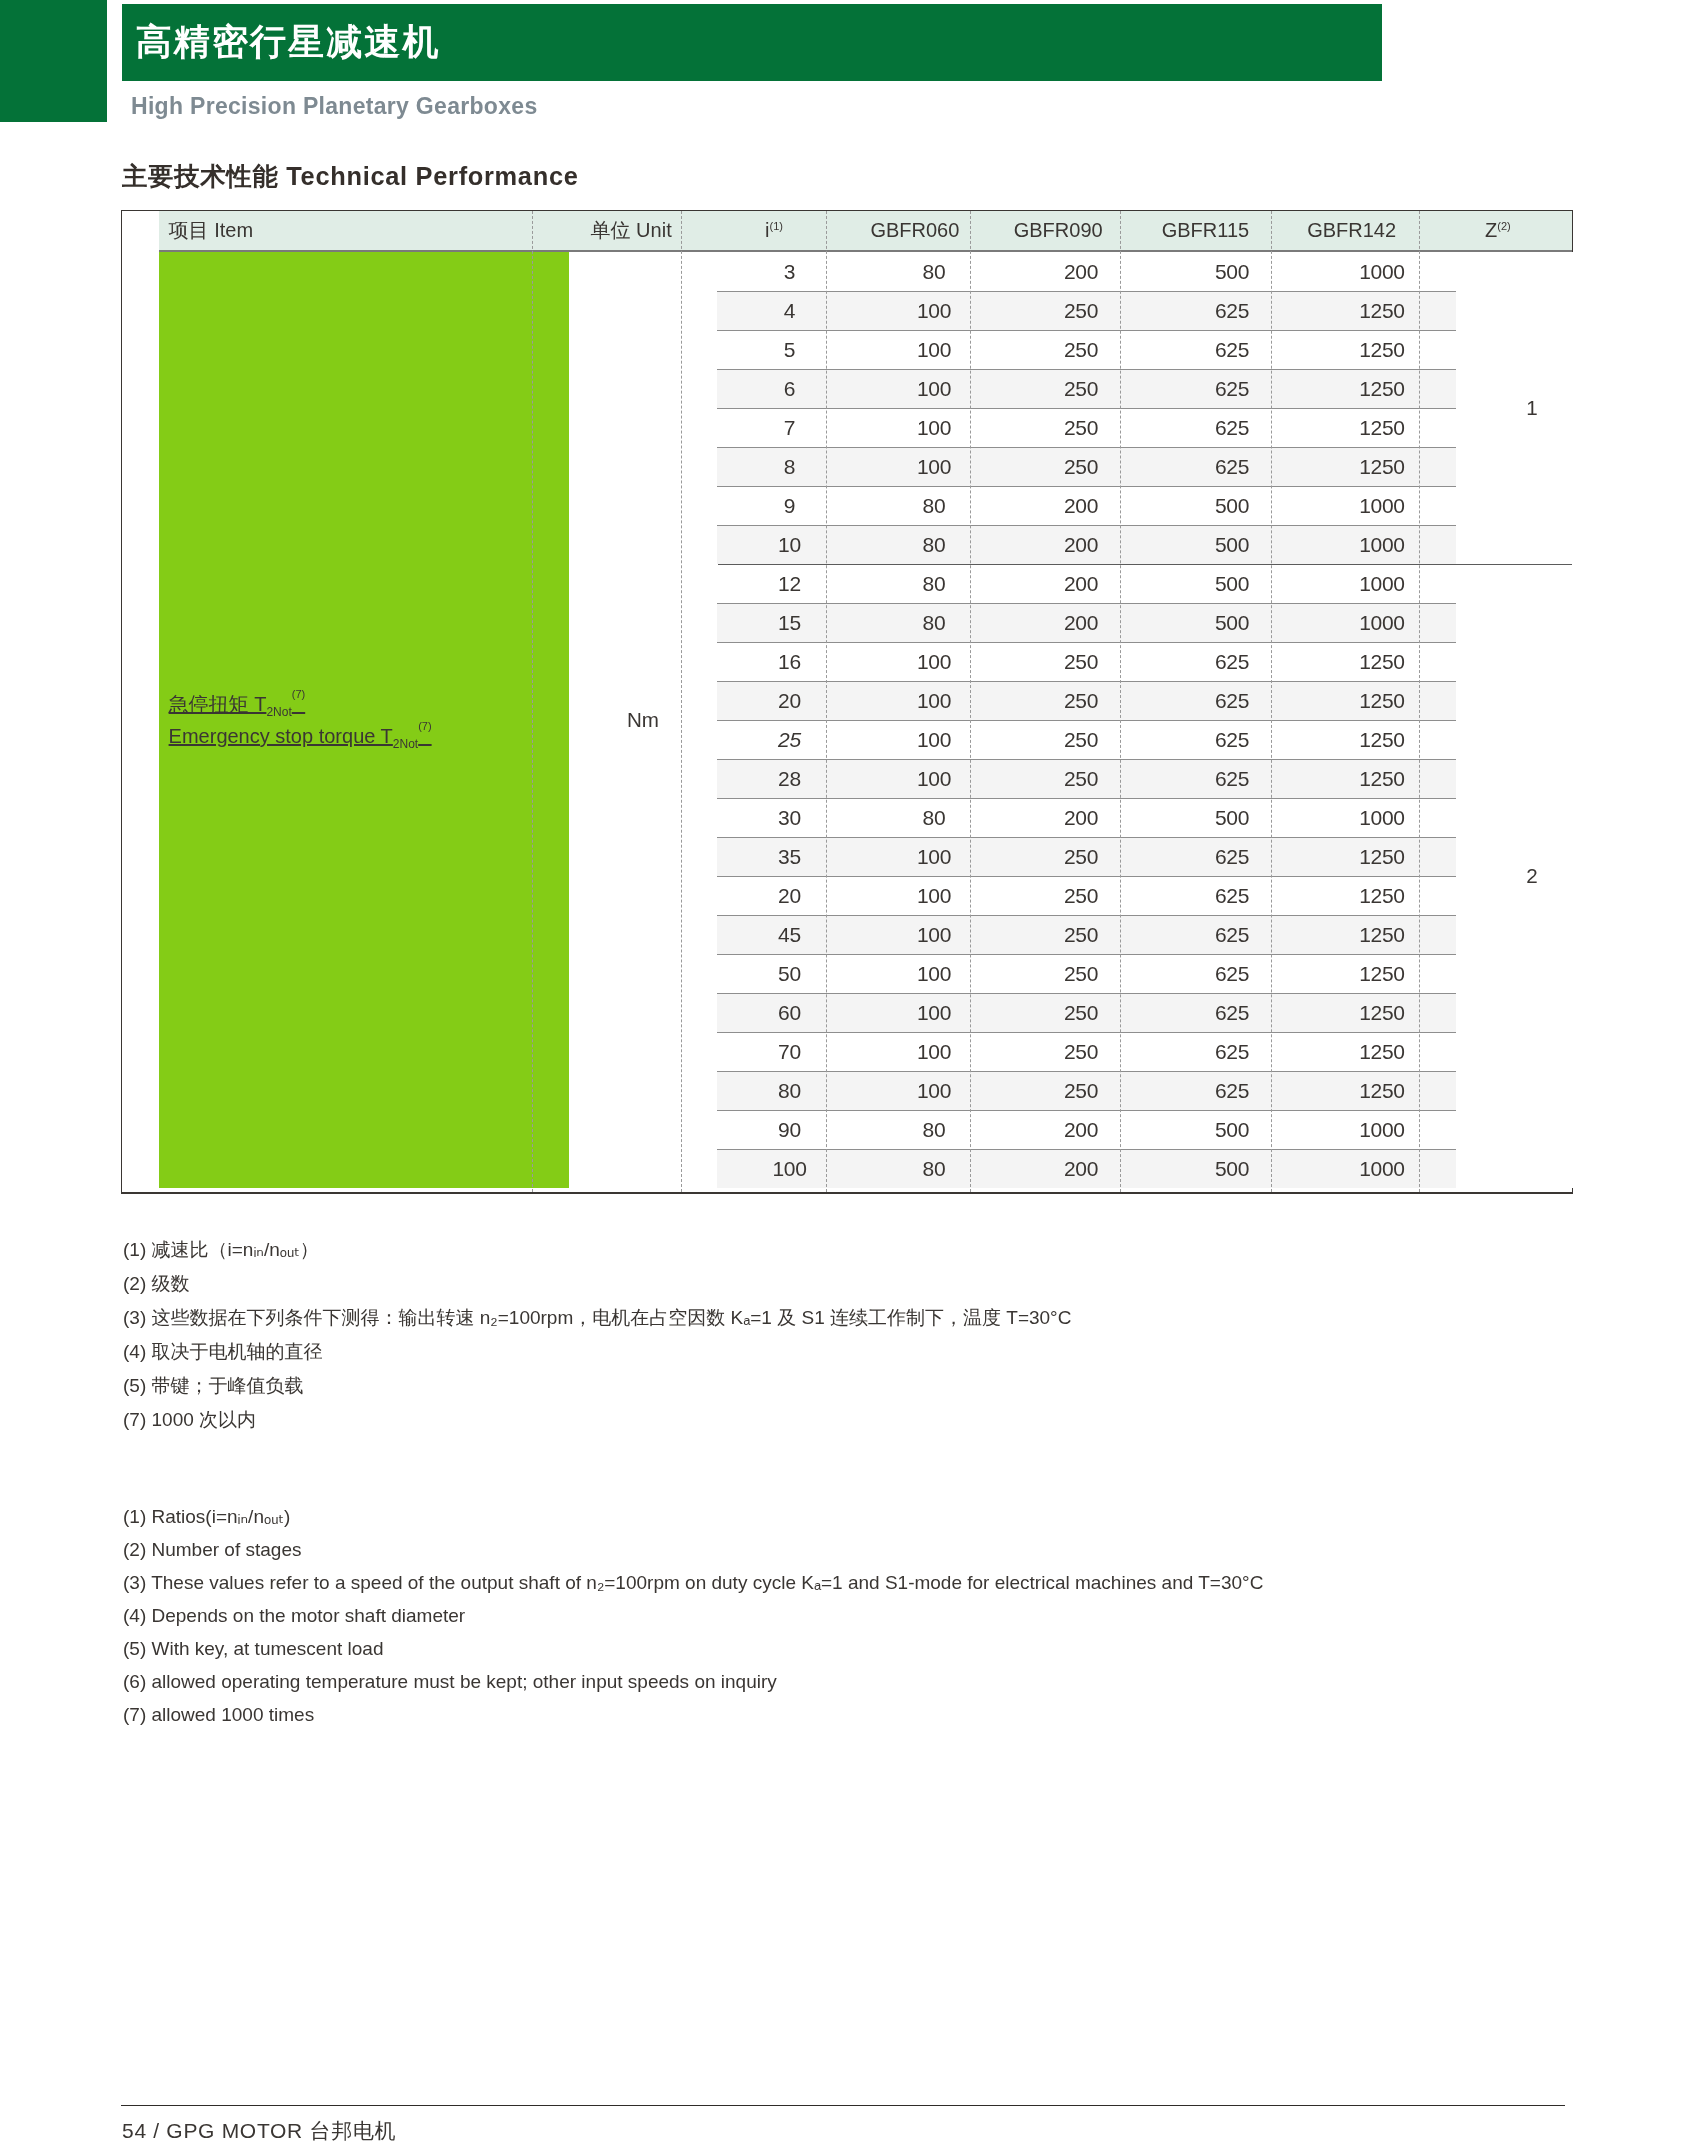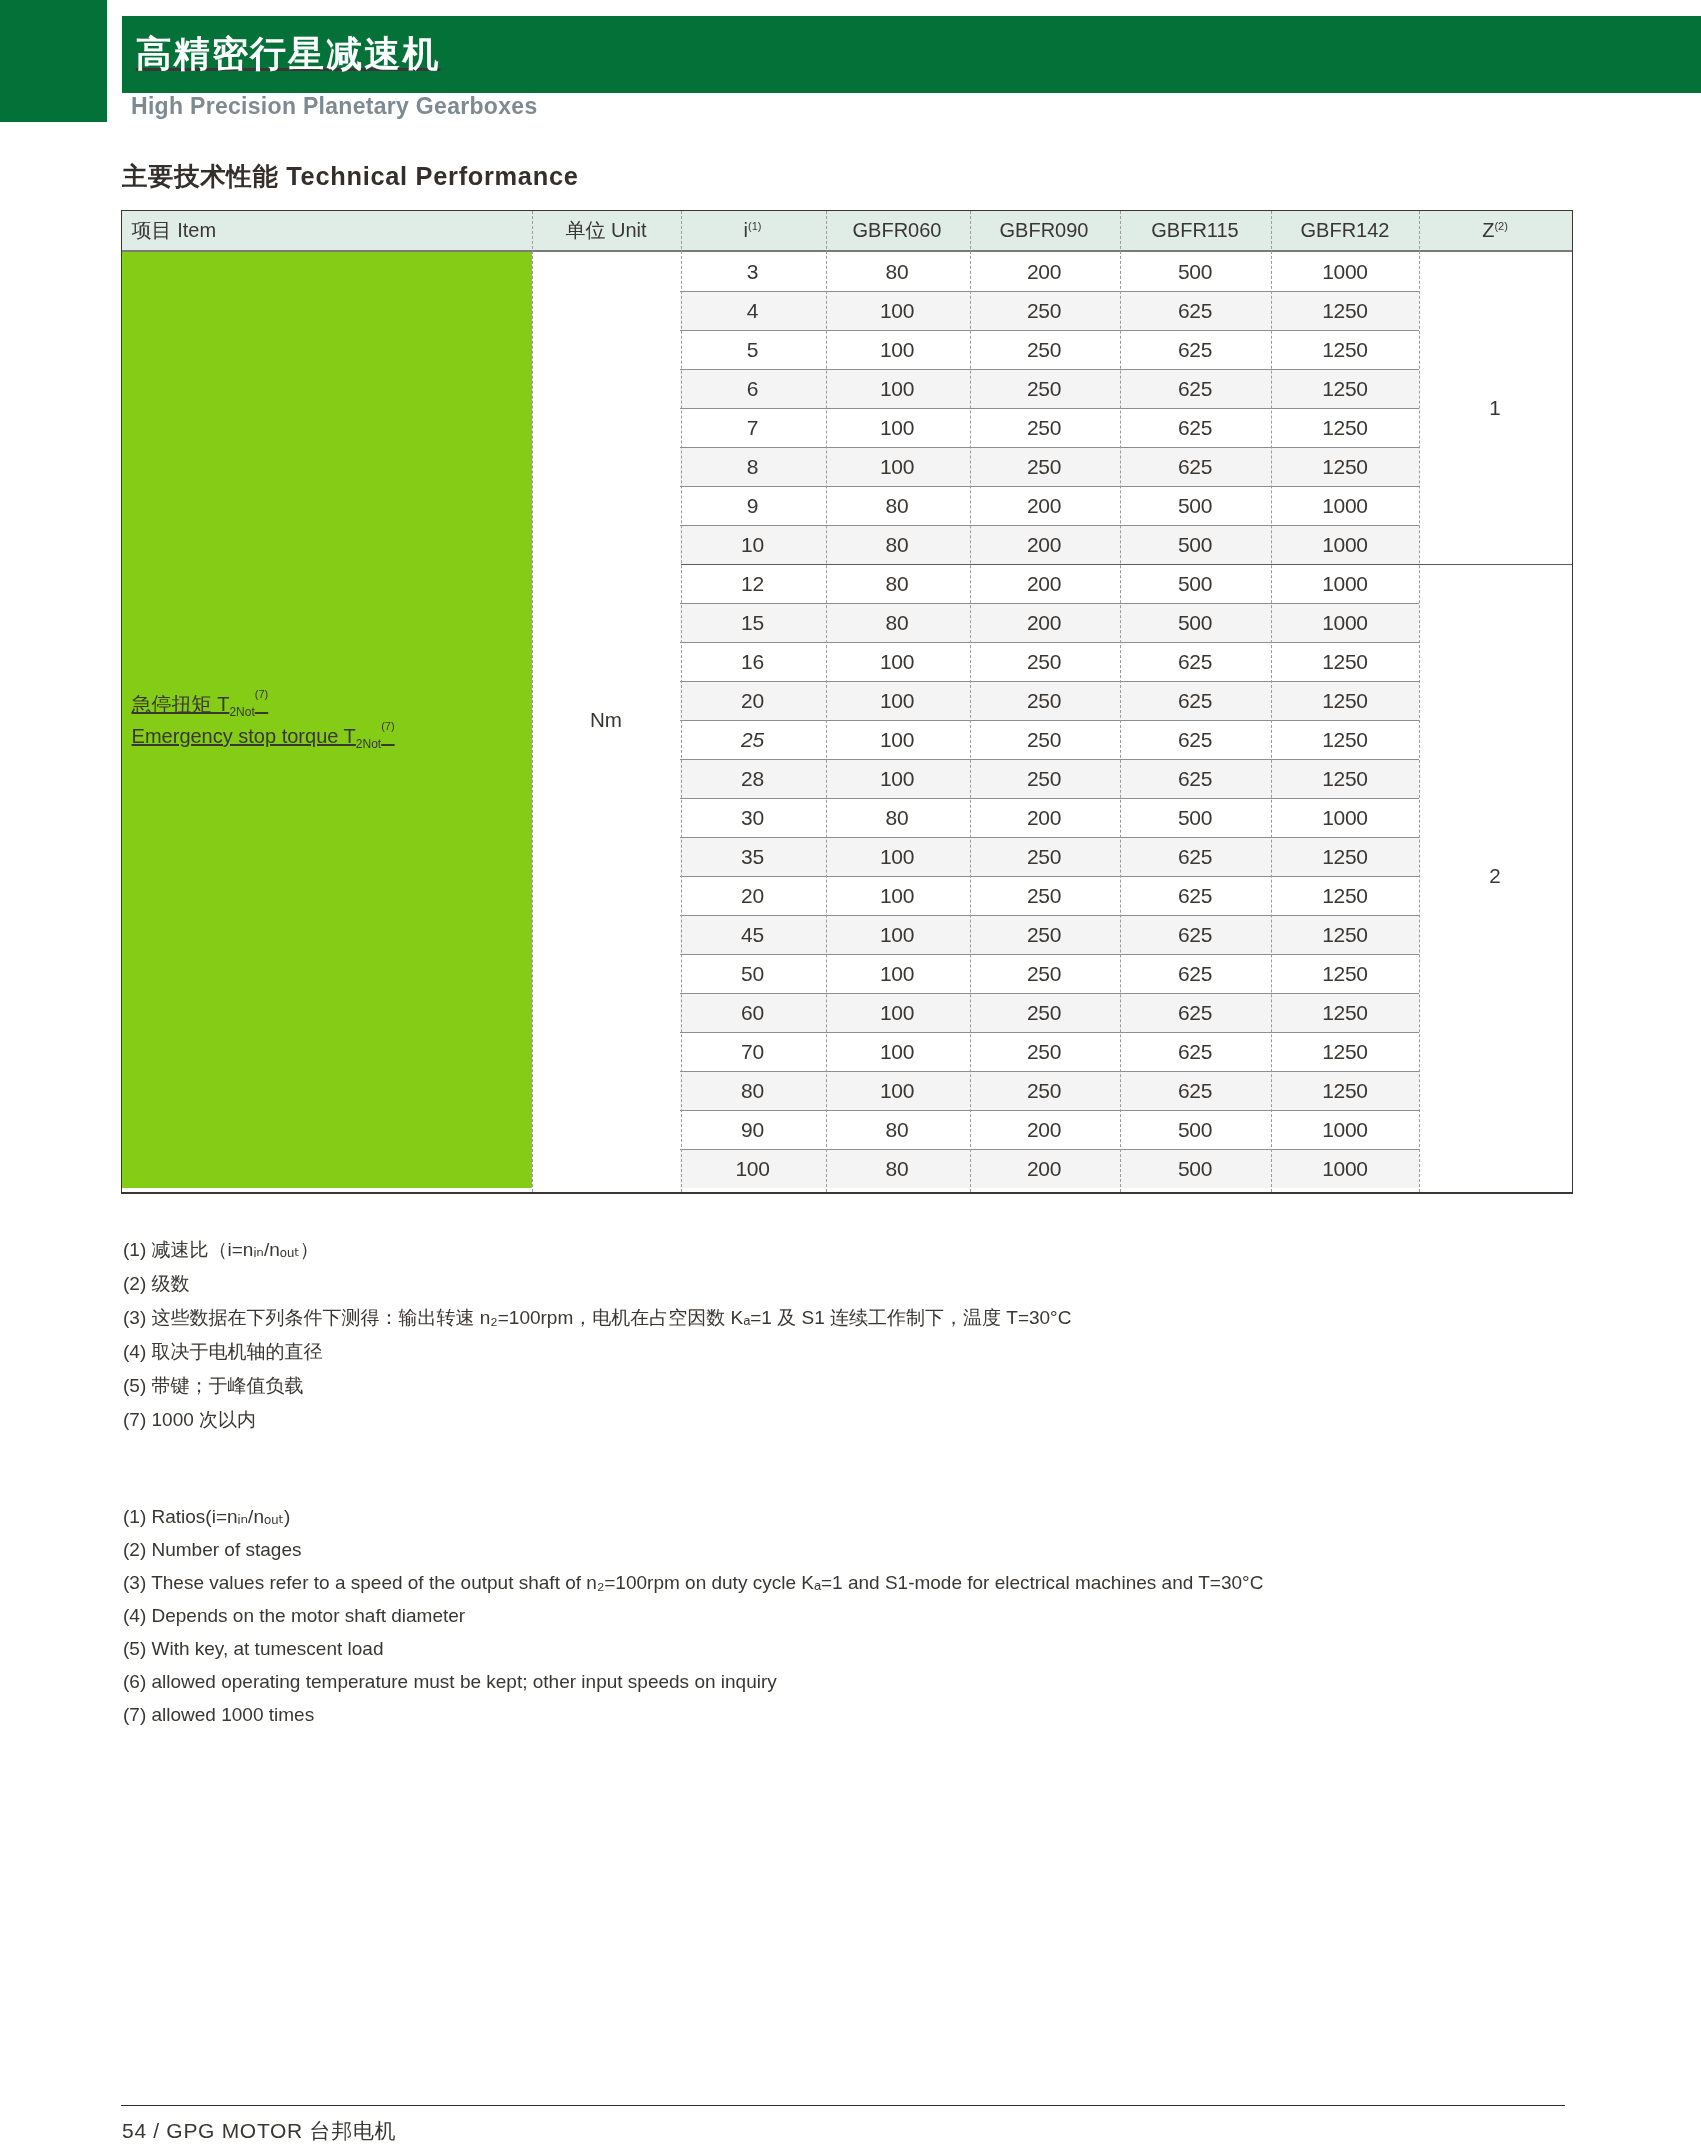--- a/index.html
+++ b/index.html
@@ -3,31 +3,31 @@
 <meta charset="utf-8">
 <style>
   html,body{margin:0;padding:0;background:#ffffff;}
   .page{
     position:relative;width:1702px;height:2151px;background:#ffffff;overflow:hidden;
     font-family:"Liberation Sans","DejaVu Sans",sans-serif;color:#3a3633;
   }
   
   .brand-block{position:absolute;left:0;top:0;width:107px;height:122px;background:#047238;}
   .title-bar{
-    position:absolute;left:122px;top:16px;width:1580px;height:77px;background:#047238;
-    display:flex;align-items:center;padding-left:13.7px;box-sizing:border-box;text-decoration:underline;
+    position:absolute;left:122px;top:4px;width:1260px;height:77px;background:#047238;
+    display:flex;align-items:center;padding-left:13.7px;box-sizing:border-box;
   }
   .title-bar h1{margin:0;font-size:36px;font-weight:bold;color:#ffffff;letter-spacing:2.1px;}
   .subtitle{position:absolute;left:131px;top:93px;font-size:23px;font-weight:bold;color:#7e8a92;letter-spacing:0.3px;}
   .section-title{position:absolute;left:122px;top:160px;margin:0;font-size:25.4px;font-weight:bold;color:#352f2b;letter-spacing:0.7px;}
 
   
   .ptable{
     position:absolute;left:121px;top:210px;width:1452px;height:984px;box-sizing:border-box;
-    border:1.4px solid #3a3633;border-bottom-width:2.7px;background:#ffffff;
+    border:1.4px solid #3a3633;border-bottom-width:2.7px;background:#ffffff;padding-left:37px;
   }
   .thead{display:flex;height:39px;background:#e0ede6;border-bottom:2.1px solid #7a7a7a;}
   .th{display:flex;align-items:center;justify-content:center;font-size:20px;box-sizing:border-box;}
   .th.c1{width:410px;justify-content:flex-start;padding-left:9.6px;}
   .th.c2{width:148px}.th.c3{width:145px}.th.c4{width:144px}
   .th.c5{width:150px}.th.c6{width:152px}.th.c7{width:148px}.th.c8{width:152px}
   sup{font-size:.55em;line-height:0;position:relative;top:-.45em;}
   sub{font-size:.6em;line-height:0;}
 
   .tbody{

